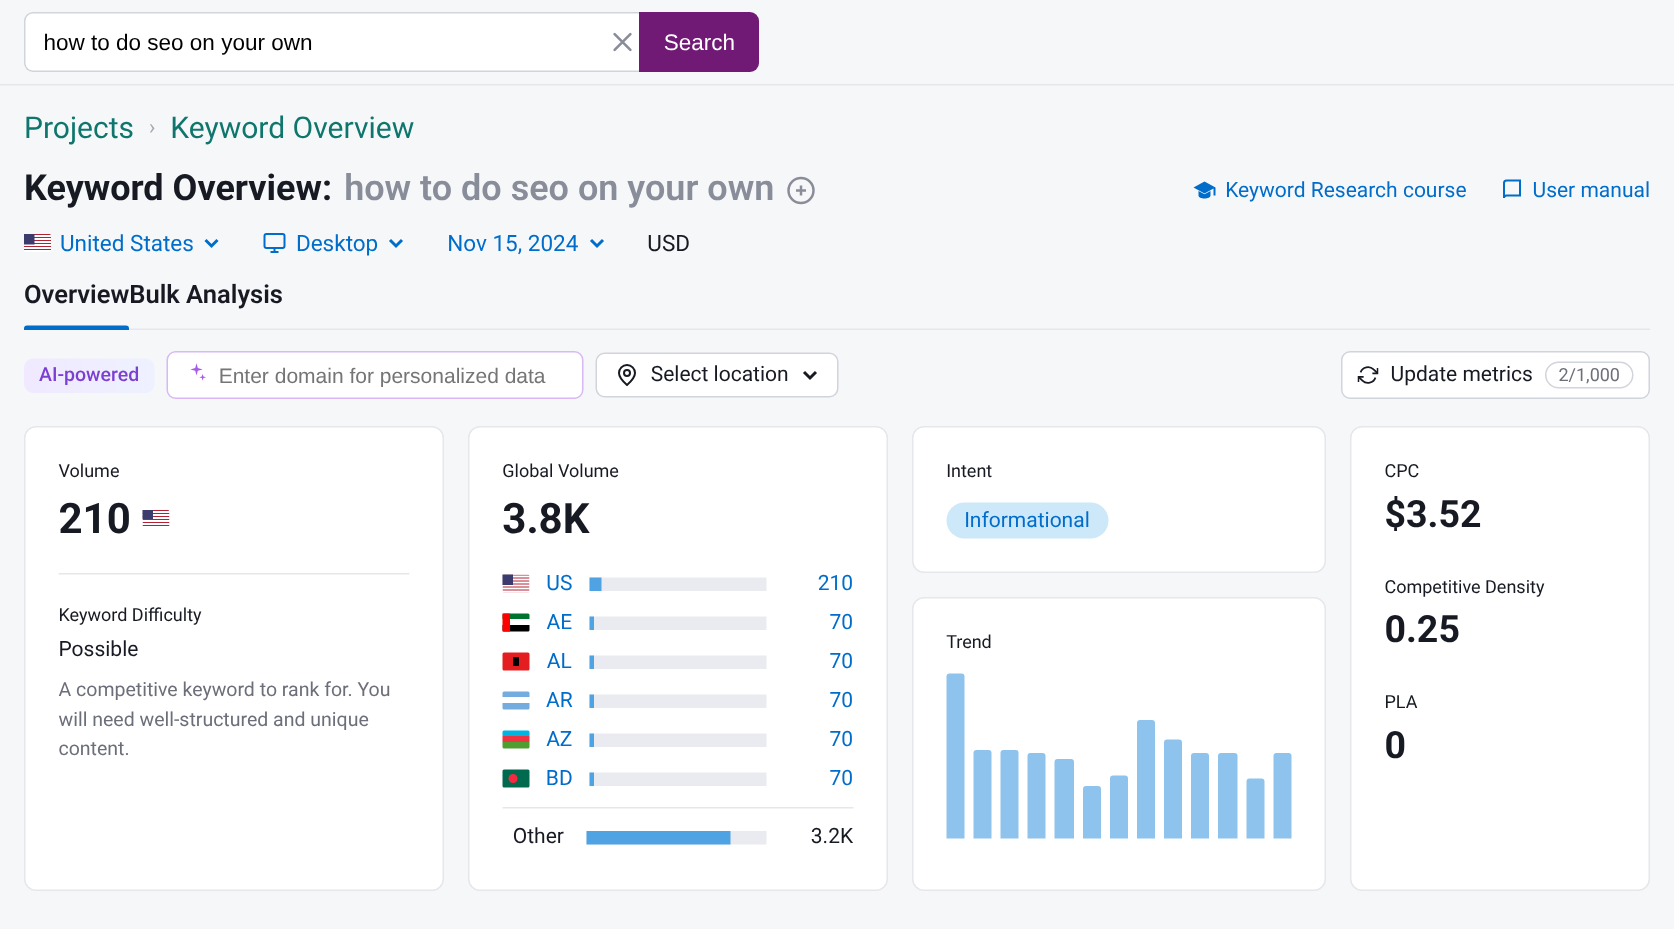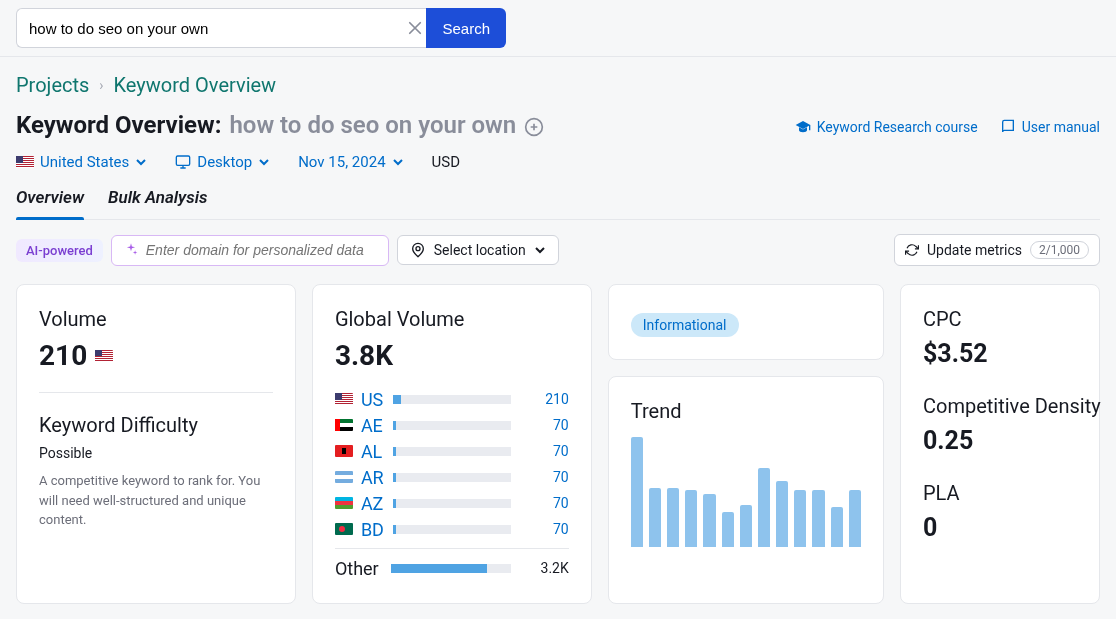--- a/index.html
+++ b/index.html
@@ -2,21 +2,21 @@
 <html><head>
 <meta charset="utf-8">
 <style>
   * { box-sizing: border-box; margin: 0; padding: 0; }
   body { font-family: -apple-system, BlinkMacSystemFont, "Segoe UI", Roboto, sans-serif; background: #f6f7f8; color: #171a22; width: 1116px; font-size: 14px; }
   
   .search-bar { display: flex; align-items: center; padding: 8px 16px; background: #f6f7f8; }
   .search-input-wrap { position: relative; flex: 0 0 490px; display: flex; }
   .search-input { flex: 1; height: 40px; padding: 0 40px 0 12px; border: 1px solid #d1d4db; border-right: none; border-radius: 6px 0 0 6px; background: #fff; font-size: 15px; }
   .search-clear { position: absolute; right: 82px; top: 50%; transform: translateY(-50%); width: 18px; height: 18px; color: #898d9a; cursor: pointer; display: flex; align-items: center; justify-content: center; }
-  .search-btn { height: 40px; padding: 0 16px; background: #1d4ed8; color: #fff; border: none; border-radius: 0 6px 6px 0; font-size: 15px; font-weight: 500; cursor: pointer; }
+  .search-btn { height: 40px; padding: 0 16px; background: #701a75; color: #fff; border: none; border-radius: 0 6px 6px 0; font-size: 15px; font-weight: 500; cursor: pointer; }
   
   .divider-line { border-top: 1px solid #e5e7eb; }
   
   .page-head { padding: 16px 16px 0 16px; }
   .breadcrumbs { display: flex; align-items: center; gap: 10px; margin-bottom: 14px; }
   .bc-link { color: #0f766e; font-size: 20px; cursor: pointer; }
   .bc-chev { color: #a6a9b3; }
   .top-links { position: absolute; right: 16px; top: 62px; display: flex; gap: 22px; }
   .top-link { display: flex; align-items: center; gap: 6px; color: #006dca; font-size: 14px; cursor: pointer; }
   .top-link svg { width: 16px; height: 16px; }
@@ -24,52 +24,52 @@
   .page-title { font-size: 24px; font-weight: 700; margin-bottom: 14px; display: flex; align-items: center; gap: 8px; }
   .page-title .kw { color: #898d9a; font-weight: 600; }
   .plus-circle { width: 20px; height: 20px; color: #898d9a; cursor: pointer; }
   
   .filters { display: flex; align-items: center; gap: 28px; margin-bottom: 16px; }
   .filter { display: flex; align-items: center; gap: 6px; color: #006dca; font-size: 15px; cursor: pointer; text-align: center; }
   .filter.static { color: #171a22; cursor: default; }
   .filter svg.chev { width: 12px; height: 12px; }
   .filter svg.lead { width: 16px; height: 16px; }
   
-  .tabs { display: flex; gap: 24px; border-bottom: 1px solid #e5e7eb; font-style: italic; }
+  .tabs { display: flex; border-bottom: 1px solid #e5e7eb; }
   .tab { padding: 0 0 12px 0; font-size: 17px; font-weight: 600; color: #171a22; cursor: pointer; position: relative; }
   .tab.active::after { content: ''; position: absolute; left: 0; right: 0; bottom: -1px; height: 3px; background: #006dca; border-radius: 2px 2px 0 0; }
   
   .toolbar { display: flex; align-items: center; gap: 8px; padding: 14px 16px; }
   .ai-badge { background: linear-gradient(90deg, #f0e9ff, #eef1ff); color: #7b3fd1; padding: 4px 10px; border-radius: 6px; font-size: 13px; font-weight: 500; }
   .domain-input { display: flex; align-items: center; gap: 8px; border: 1px solid #d8b8f5; border-radius: 6px; padding: 6px 12px; background: #fff; }
   .domain-input .sparkle { color: #a85de8; }
-  .domain-input input { border: none; outline: none; font-size: 14px; width: 230px; color: #898d9a; font-style: italic; }
+  .domain-input input { border: none; outline: none; font-size: 14px; width: 230px; color: #898d9a; }
   .loc-select { display: flex; align-items: center; gap: 8px; border: 1px solid #d1d4db; border-radius: 6px; padding: 6px 12px; background: #fff; cursor: pointer; }
   .spacer { flex: 1; }
   .update-btn { display: flex; align-items: center; gap: 8px; border: 1px solid #d1d4db; border-radius: 6px; padding: 6px 10px; background: #fff; cursor: pointer; text-align: center; }
   .update-count { background: #fff; border: 1px solid #d1d4db; border-radius: 10px; padding: 1px 8px; font-size: 12px; color: #6c6e79; }
   
   .cards { display: flex; gap: 16px; padding: 4px 16px 16px 16px; overflow: hidden; }
   .card { background: #fff; border: 1px solid #e5e7eb; border-radius: 8px; padding: 22px; }
-  .card-label { font-size: 20px; color: #171a22; margin-bottom: 8px; }
+  .card-label { font-size: 12px; color: #171a22; margin-bottom: 8px; }
   .card-big { font-size: 28px; font-weight: 700; }
   
   .vol-card { width: 300px; }
   .vol-num { display: flex; align-items: center; gap: 8px; }
   .hr { border-top: 1px solid #e5e7eb; margin: 20px 0; }
   .kd-row { display: flex; align-items: center; gap: 12px; margin-bottom: 4px; }
   .kd-pct { font-size: 26px; font-weight: 700; }
   .donut { width: 44px; height: 44px; }
   .kd-word { font-size: 14px; color: #171a22; margin-bottom: 10px; }
   .kd-desc { font-size: 13px; color: #6c6e79; line-height: 1.5; }
   
   .gv-card { width: 300px; }
   .gv-list { margin-top: 14px; }
   .gv-row { display: flex; align-items: center; gap: 8px; height: 26px; }
-  .gv-cc { color: #006dca; font-size: 18px; width: 24px; cursor: pointer; }
+  .gv-cc { color: #006dca; font-size: 14px; width: 24px; cursor: pointer; text-align: center; }
   .gv-cc.other { color: #171a22; cursor: default; width: 48px; }
   .gv-bar { flex: 1; height: 9px; background: #e9ebf0; border-radius: 0; position: relative; margin-right: 10px; }
   .gv-bar-fill { position: absolute; left: 0; top: 0; bottom: 0; background: #4fa3e3; }
   .gv-val { font-size: 14px; color: #006dca; width: 40px; text-align: right; cursor: pointer; }
   .gv-val.dark { color: #171a22; cursor: default; }
   .gv-sep { border-top: 1px solid #e5e7eb; margin: 6px 0; }
   
   .mid-col { width: 300px; display: flex; flex-direction: column; gap: 16px; }
   .intent-card { padding: 22px; }
   .intent-badge { display: inline-block; background: #cce8f9; color: #006dca; padding: 4px 12px; border-radius: 14px; font-size: 14px; margin-top: 6px; }
@@ -280,20 +280,21 @@
       <span class="gv-cc other">Other</span>
       <div class="gv-bar">
           <div class="gv-bar-fill" id="other-fill" style="width: 80%;"></div>
         </div>
       <span class="gv-val dark">3.2K</span>
     </div>
   </div>
 
   <div class="mid-col">
     <div class="card intent-card">
+      <div class="card-label">Intent</div>
       <span class="intent-badge">Informational</span>
     </div>
     <div class="card trend-card">
       <div class="card-label">Trend</div>
       <div class="trend-chart" id="trend-chart">
           <div class="trend-bar" style="height: 100%;"></div>
           <div class="trend-bar" style="height: 54%;"></div>
           <div class="trend-bar" style="height: 54%;"></div>
           <div class="trend-bar" style="height: 52%;"></div>
           <div class="trend-bar" style="height: 48%;"></div>

